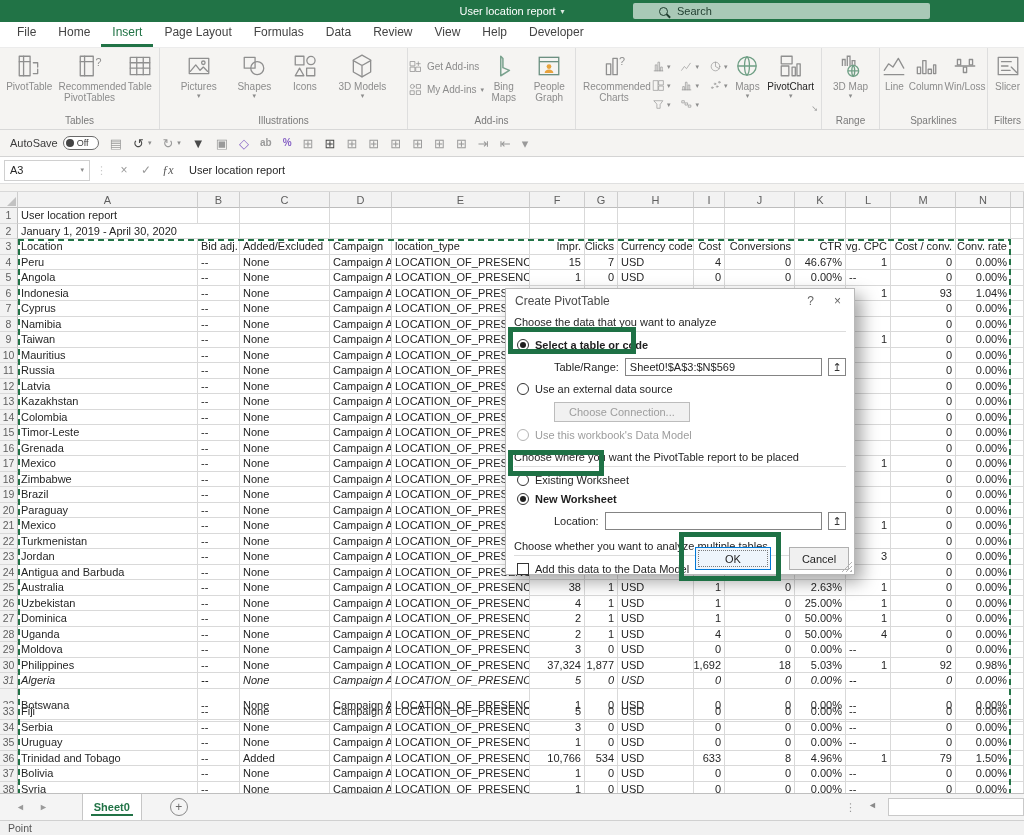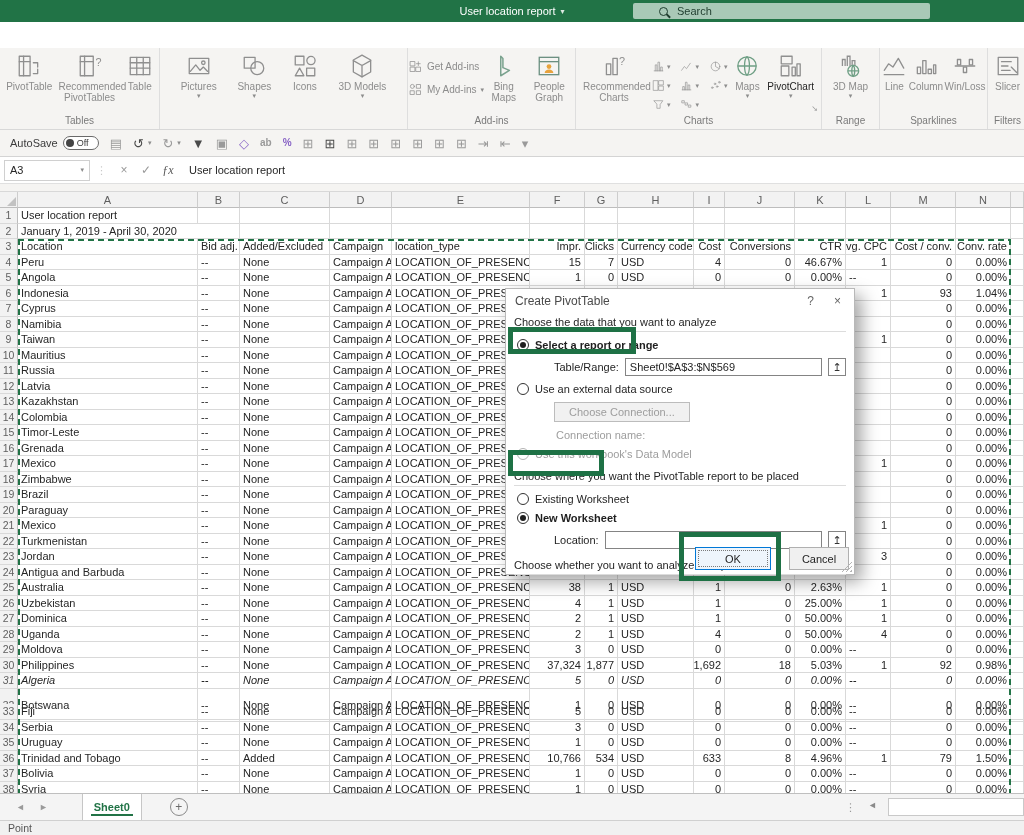--- a/index.html
+++ b/index.html
@@ -155,20 +155,32 @@
     <div class="title-center">
       <span>User location report</span>
       <span class="title-caret">▾</span>
     </div>
     <div class="searchbox">
       <span class="mag"></span>
       <span>Search</span>
     </div>
   </div>
 
+  <div class="menubar" id="menu-tabs">
+      <div class="mtab">File</div>
+      <div class="mtab">Home</div>
+      <div class="mtab active">Insert</div>
+      <div class="mtab">Page Layout</div>
+      <div class="mtab">Formulas</div>
+      <div class="mtab">Data</div>
+      <div class="mtab">Review</div>
+      <div class="mtab">View</div>
+      <div class="mtab">Help</div>
+      <div class="mtab">Developer</div>
+    </div>
 
   <div class="ribbon" id="ribbon">
       <div class="rgroup" style="width: 160px;">
         <div class="gitems">
           <div class="ritem big">
             <span class="ricon"><svg viewBox="0 0 24 24">
                 <g fill="none" stroke="currentColor" stroke-width="1.2" stroke-linejoin="round" stroke-linecap="round">
                   <rect x="3" y="3" width="10" height="18"></rect>
                   <path d="M3 8h10M7 3v18"></path>
                   <path d="M16 9h4v4M20 15v4h-4"></path>
@@ -235,20 +247,21 @@
             <span class="ricon"><svg viewBox="0 0 24 24">
                 <g fill="none" stroke="currentColor" stroke-width="1.2" stroke-linejoin="round" stroke-linecap="round">
                   <path d="M12 2l8 4.5v11L12 22l-8-4.5v-11z"></path>
                   <path d="M12 11.5l8-4.5M12 11.5L4 7M12 11.5V22"></path>
                 </g>
               </svg></span>
             <div class="rlabel" style="max-width: 62px;">3D Models</div>
             <div class="caret">▾</div>
           </div>
         </div>
+        <div class="glabel">Illustrations</div>
       </div>
       <div class="rgroup" style="width: 168px;">
         <div class="gitems">
           <div class="rstack">
             <div class="ritem small">
               <span class="ricon"><svg viewBox="0 0 24 24">
                   <g fill="none" stroke="currentColor" stroke-width="1.2" stroke-linejoin="round" stroke-linecap="round">
                     <path d="M4 13h7v7H4zM13 13h7v7h-7zM4 4h7v7H4z"></path>
                     <path d="M16.5 4.5v6M13.5 7.5h6"></path>
                   </g>
@@ -390,21 +403,20 @@
                 <g fill="none" stroke="currentColor" stroke-width="1.2" stroke-linejoin="round" stroke-linecap="round">
                   <rect x="3" y="3" width="10" height="7"></rect>
                   <rect x="3" y="12" width="7" height="9"></rect>
                   <path d="M13 21v-8h3v8zM17.5 21V10h3v11z"></path>
                 </g>
               </svg></span>
             <div class="rlabel dark" style="max-width: 62px;">PivotChart</div>
             <div class="caret">▾</div>
           </div>
         </div>
-        <div class="glabel">Charts</div>
         <span class="launcher">↘</span>
       </div>
       <div class="rgroup" style="width: 58px;">
         <div class="gitems">
           <div class="ritem big">
             <span class="ricon"><svg viewBox="0 0 24 24">
                 <g fill="none" stroke="#8f8f8f" stroke-width="1.2">
                   <path d="M5 12V6h2.5v6M9.5 12V3h2.5v9M14 12V7h2.5v5"></path>
                 </g>
                 <g fill="none" stroke="#6f9f85" stroke-width="1.2">
@@ -1227,38 +1239,37 @@
       <span class="dctrl">
         <span>?</span>
         <span>×</span>
       </span>
     </div>
     <div class="dbody">
       <div class="dsection">Choose the data that you want to analyze</div>
 
       <div class="drow">
         <span class="radio checked"></span>
-        <span class="bold">Select a report or range</span>
+        <span class="bold">Select a table or code</span>
       </div>
 
       <div class="drow indent2" style="margin-right:0">
         <span>Table/Range:</span>
         <span class="tinput">
           <span>Sheet0!$A$3:$N$569</span>
         </span>
         <span class="picker">↥</span>
       </div>
 
       <div class="drow">
         <span class="radio"></span>
         <span>Use an external data source</span>
       </div>
 
       <span class="btn-dis">Choose Connection...</span>
-      <div class="dis-text">Connection name:</div>
 
       <div class="drow">
         <span class="radio disabled"></span>
         <span style="color:#9d9d9d">Use this workbook's Data Model</span>
       </div>
 
       <div class="dsection" style="margin-top:9px">Choose where you want the PivotTable report to be placed</div>
 
       <div class="drow">
         <span class="radio"></span>
@@ -1273,20 +1284,24 @@
       <div class="drow indent2">
         <span>Location:</span>
         <span class="tinput">
           <span></span>
         </span>
         <span class="picker">↥</span>
       </div>
 
       <div class="dsection" style="margin-top:9px">Choose whether you want to analyze multiple tables</div>
 
+      <div class="drow">
+        <span class="cbox"></span>
+        <span>Add this data to the Data Model</span>
+      </div>
     </div>
 
     <div class="okbtn">
       <span>OK</span>
     </div>
     <div class="cancelbtn">
       <span>Cancel</span>
     </div>
     <div class="grip"></div>
   </div>

